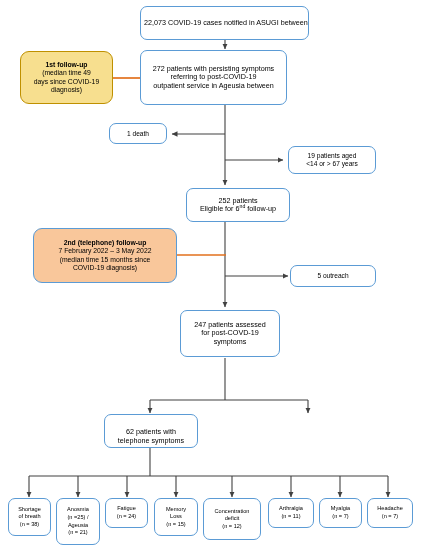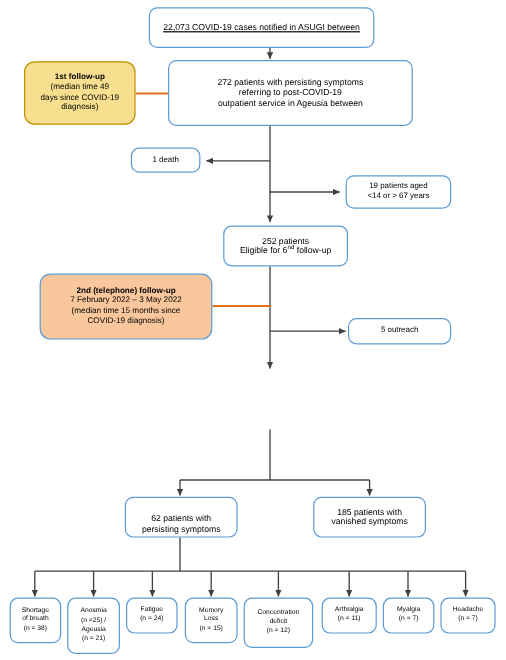--- a/index.html
+++ b/index.html
@@ -103,36 +103,36 @@
       <line x1="291" y1="476" x2="291" y2="497" marker-end="url(#arw)"></line>
       <line x1="340" y1="476" x2="340" y2="497" marker-end="url(#arw)"></line>
       <line x1="388" y1="476" x2="388" y2="497" marker-end="url(#arw)"></line>
     </g>
     <g stroke="#e2711d" stroke-width="1.7" fill="none">
       <line x1="113" y1="78" x2="140" y2="78"></line>
       <line x1="177" y1="255" x2="226" y2="255"></line>
     </g>
   </svg>
 
-  <div class="node n-main" style="left:124px; top:6px; width:188px; height:34px;text-decoration:underline;">
+  <div class="node n-main" style="left:140px; top:6px; width:169px; height:34px;">
     <span class="txt">
       <span class="line">22,073 COVID-19 cases notified in ASUGI between</span>
     </span>
   </div>
 
   <div class="node n-yellow" style="left:20px; top:51px; width:93px; height:53px;">
     <span class="txt">
       <span class="line bold">1st follow-up</span>
       <span class="line">(median time 49</span>
       <span class="line">days since COVID-19</span>
       <span class="line">diagnosis)</span>
     </span>
   </div>
 
-  <div class="node n-main" style="left:140px; top:50px; width:204px; height:55px;text-align:center;">
+  <div class="node n-main" style="left:140px; top:50px; width:147px; height:55px;text-align:center;">
     <span class="txt">
       <span class="line">272 patients with persisting symptoms</span>
       <span class="line">referring to post-COVID-19</span>
       <span class="line">outpatient service in Ageusia between</span>
     </span>
   </div>
 
   <div class="node n-small" style="left:109px; top:123px; width:58px; height:21px;">
     <span class="txt">
       <span class="line">1 death</span>
@@ -161,34 +161,35 @@
       <span class="line">COVID-19 diagnosis)</span>
     </span>
   </div>
 
   <div class="node n-small" style="left:290px; top:265px; width:86px; height:22px;">
     <span class="txt">
       <span class="line">5 outreach</span>
     </span>
   </div>
 
+  <div class="node n-main" style="left:180px; top:310px; width:100px; height:47px;">
+    <span class="txt">
+      <span class="line">247 patients assessed</span>
+      <span class="line">for post-COVD-19</span>
+      <span class="line">symptoms</span>
+    </span>
+  </div>
 
   <div class="node n-main" style="left:104px; top:414px; width:94px; height:34px;align-items:flex-end;">
     <span class="txt">
       <span class="line">62 patients with</span>
-      <span class="line">persisting symptoms</span>
-    </span>
-  </div>
-
-  <div class="node n-main" style="left:261px; top:414px; width:94px; height:34px;">
-    <span class="txt">
-      <span class="line">185 patients with</span>
-      <span class="line">vanished symptoms</span>
-    </span>
-  </div>
+      <span class="line">telephone symptoms</span>
+    </span>
+  </div>
+
 
   <div class="node n-leaf" style="left:8px; top:498px; width:43px; height:38px;">
     <span class="txt">
       <span class="line">Shortage</span>
       <span class="line">of breath</span>
       <span class="line">(n = 38)</span>
     </span>
   </div>
 
   <div class="node n-leaf" style="left:56px; top:498px; width:44px; height:47px;">

